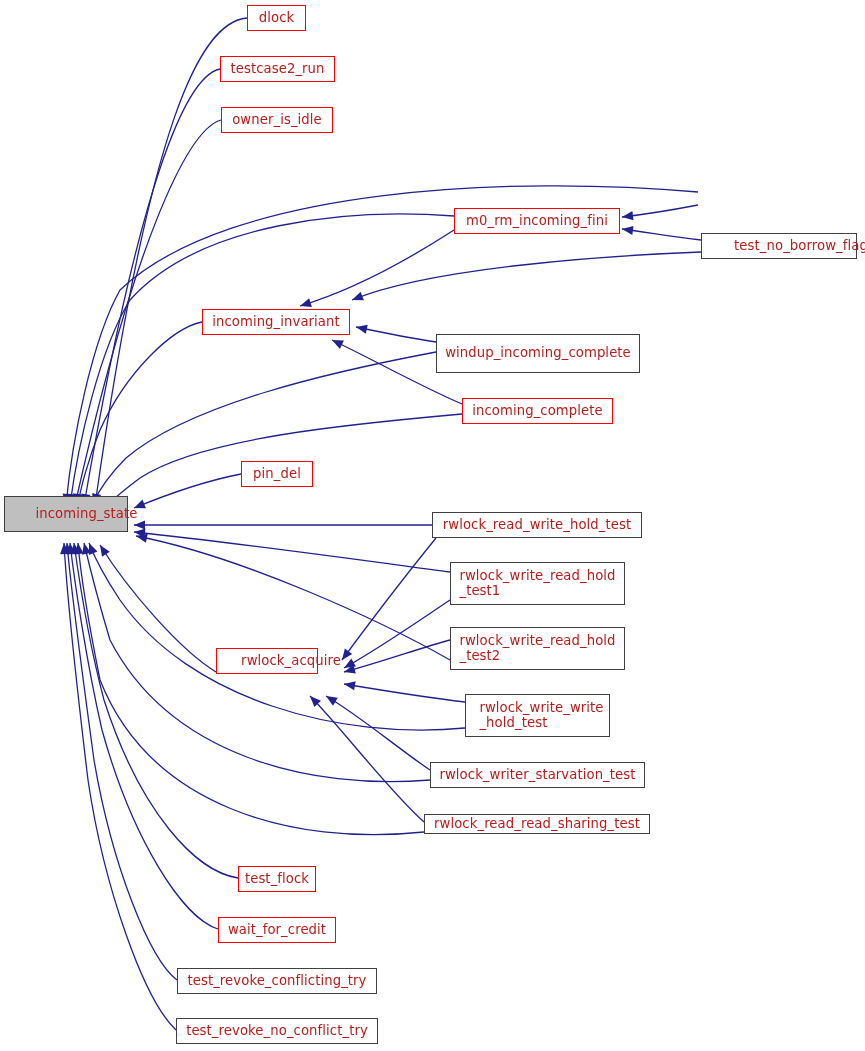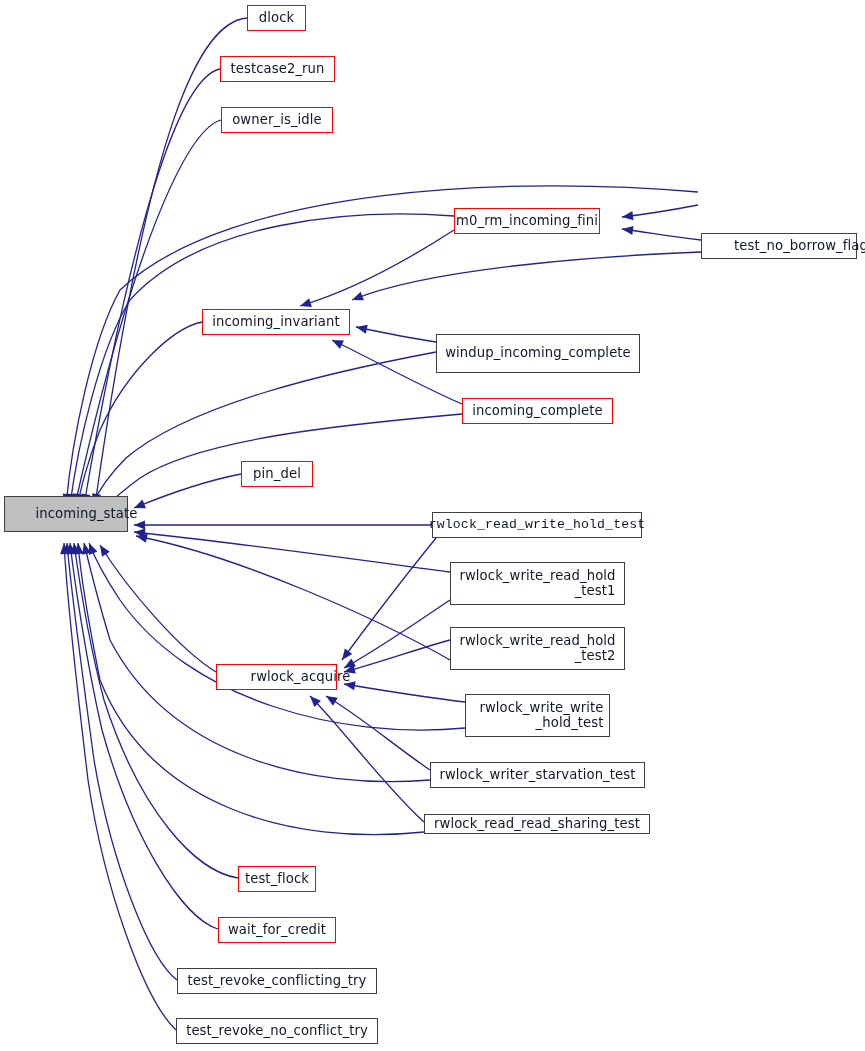--- a/index.html
+++ b/index.html
@@ -1,22 +1,22 @@
 <!DOCTYPE html>
 <html><head>
 <meta charset="utf-8">
 <title>Call Graph</title>
 <style>
   html,body{margin:0;padding:0;background:#ffffff;}
   body{font-family:"DejaVu Sans","Liberation Sans",sans-serif;}
   #graph{position:relative;width:865px;height:1051px;background:#ffffff;overflow:hidden;}
   #edges{position:absolute;left:0;top:0;width:865px;height:1051px;pointer-events:none;}
   .node{position:absolute;box-sizing:border-box;display:flex;align-items:center;
-        justify-content:center;text-align:right;line-height:1.08;
-        font-size:13.2px;color:#0f172a;background:#ffffff;
+        justify-content:center;text-align:left;line-height:1.08;
+        font-size:13.2px;color:#b91c1c;background:#ffffff;
         border:1px solid #404040;white-space:pre;letter-spacing:0.1px;}
   .node.red{border:1px solid #ff0000;}
   .node.root{background:#bfbfbf;border:1px solid #404040;}
   .node .lbl{display:block;padding:0 4px;}
 </style>
 </head>
 <body>
 
 <div id="graph" style="background: rgb(255, 255, 255);">
   <svg id="edges" viewBox="0 0 865 1051" xmlns="http://www.w3.org/2000/svg">
@@ -82,32 +82,32 @@
       <polygon points="0,0 -11,-4.6 -11,4.6" fill="#22228f" transform="translate(70,543) rotate(-96.79948004011192)"></polygon>
       <path d="M177,980 C150,960 112,866 94,760 C82,672 70,580 67,543" fill="none" stroke="#22228f" stroke-width="1.3"></path>
       <polygon points="0,0 -11,-4.6 -11,4.6" fill="#22228f" transform="translate(67,543) rotate(-95.04777883673735)"></polygon>
       <path d="M176,1030 C144,1000 104,888 88,780 C76,680 66,580 64,543" fill="none" stroke="#22228f" stroke-width="1.3"></path>
       <polygon points="0,0 -11,-4.6 -11,4.6" fill="#22228f" transform="translate(64,543) rotate(-93.50688307467857)"></polygon>
     </svg>
 <div class="node root" title="incoming_state" style="left: 4px; top: 496px; width: 124px; height: 36px; padding-left: 41px;"><span class="lbl">incoming_state</span></div>
     <div class="node red" title="dlock" style="left: 247px; top: 5px; width: 59px; height: 26px;"><span class="lbl">dlock</span></div>
     <div class="node red" title="testcase2_run" style="left: 220px; top: 56px; width: 115px; height: 26px;"><span class="lbl">testcase2_run</span></div>
     <div class="node red" title="owner_is_idle" style="left: 221px; top: 107px; width: 112px; height: 26px;"><span class="lbl">owner_is_idle</span></div>
-    <div class="node red" title="m0_rm_incoming_fini" style="left: 454px; top: 208px; width: 146px; height: 26px;"><span class="lbl">m0_rm_incoming_fini</span></div>
+    <div class="node red" title="m0_rm_incoming_fini" style="left: 454px; top: 208px; width: 166px; height: 26px;"><span class="lbl">m0_rm_incoming_fini</span></div>
     <div class="node" title="test_no_borrow_flag" style="left: 701px; top: 233px; width: 156px; height: 26px; padding-left: 44px;"><span class="lbl">test_no_borrow_flag</span></div>
     <div class="node red" title="incoming_invariant" style="left: 202px; top: 309px; width: 148px; height: 26px;"><span class="lbl">incoming_invariant</span></div>
     <div class="node" title="windup_incoming_complete" style="left: 436px; top: 334px; width: 204px; height: 39px;"><span class="lbl">windup_incoming_complete</span></div>
     <div class="node red" title="incoming_complete" style="left: 462px; top: 398px; width: 151px; height: 26px;"><span class="lbl">incoming_complete</span></div>
     <div class="node red" title="pin_del" style="left: 241px; top: 461px; width: 72px; height: 26px;"><span class="lbl">pin_del</span></div>
-    <div class="node" title="rwlock_read_write_hold_test" style="left: 432px; top: 512px; width: 210px; height: 26px; font-family: Liberation Mono, monospace;"><span class="lbl">rwlock_read_write_hold_test</span></div>
+    <div class="node" title="rwlock_read_write_hold_test" style="left: 432px; top: 512px; width: 210px; height: 26px;"><span class="lbl">rwlock_read_write_hold_test</span></div>
     <div class="node" title="rwlock_write_read_hold_test1" style="left: 450px; top: 562px; width: 175px; height: 43px;"><span class="lbl">rwlock_write_read_hold
 _test1</span></div>
     <div class="node" title="rwlock_write_read_hold_test2" style="left: 450px; top: 627px; width: 175px; height: 43px;"><span class="lbl">rwlock_write_read_hold
 _test2</span></div>
-    <div class="node red" title="rwlock_acquire" style="left: 216px; top: 664px; width: 121px; height: 26px; padding-left: 48px;"><span class="lbl">rwlock_acquire</span></div>
+    <div class="node red" title="rwlock_acquire" style="left: 216px; top: 648px; width: 102px; height: 26px; padding-left: 48px;"><span class="lbl">rwlock_acquire</span></div>
     <div class="node" title="rwlock_write_write_hold_test" style="left: 465px; top: 694px; width: 145px; height: 43px; padding-left: 8px;"><span class="lbl">rwlock_write_write
 _hold_test</span></div>
     <div class="node" title="rwlock_writer_starvation_test" style="left: 430px; top: 762px; width: 215px; height: 26px;"><span class="lbl">rwlock_writer_starvation_test</span></div>
     <div class="node" title="rwlock_read_read_sharing_test" style="left: 424px; top: 814px; width: 226px; height: 20px;"><span class="lbl">rwlock_read_read_sharing_test</span></div>
     <div class="node red" title="test_flock" style="left: 238px; top: 866px; width: 78px; height: 26px;"><span class="lbl">test_flock</span></div>
     <div class="node red" title="wait_for_credit" style="left: 218px; top: 917px; width: 118px; height: 26px;"><span class="lbl">wait_for_credit</span></div>
     <div class="node" title="test_revoke_conflicting_try" style="left: 177px; top: 968px; width: 200px; height: 26px;"><span class="lbl">test_revoke_conflicting_try</span></div>
     <div class="node" title="test_revoke_no_conflict_try" style="left: 176px; top: 1018px; width: 202px; height: 26px;"><span class="lbl">test_revoke_no_conflict_try</span></div>
   </div>
 

